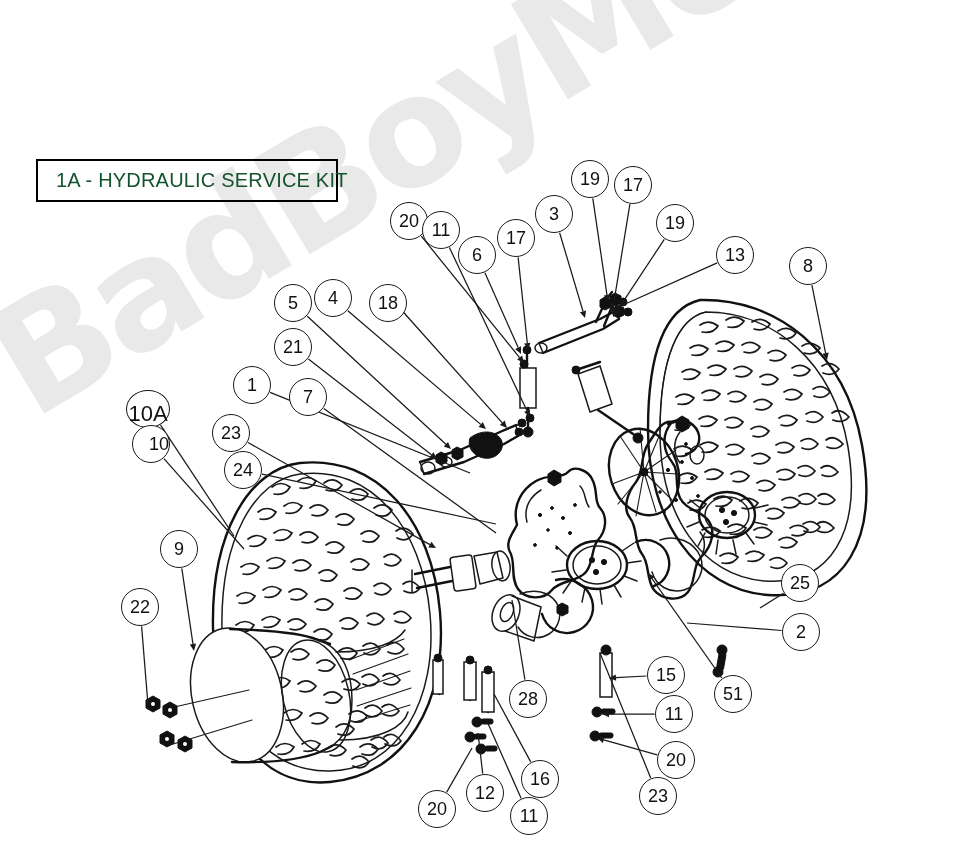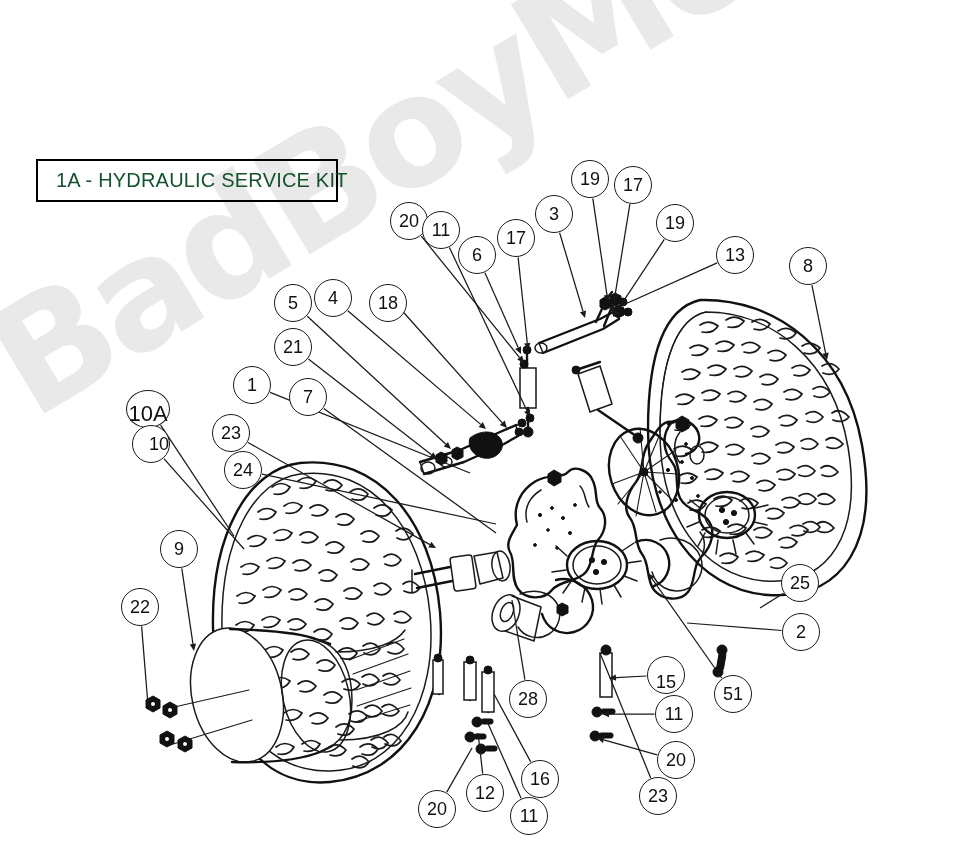--- a/index.html
+++ b/index.html
@@ -585,21 +585,21 @@
       </div>
       <div class="cal" style="left: 781px; top: 564px; text-align: right;">
         <span>25</span>
       </div>
       <div class="cal" style="left: 782px; top: 613px;">
         <span>2</span>
       </div>
       <div class="cal" style="left: 714px; top: 675px;">
         <span>51</span>
       </div>
-      <div class="cal" style="left: 647px; top: 656px; align-items: flex-end;">
+      <div class="cal" style="left: 647px; top: 656px;">
         <span>15</span>
       </div>
       <div class="cal" style="left: 655px; top: 695px;">
         <span>11</span>
       </div>
       <div class="cal" style="left: 657px; top: 741px;">
         <span>20</span>
       </div>
       <div class="cal" style="left: 639px; top: 777px;">
         <span>23</span>

